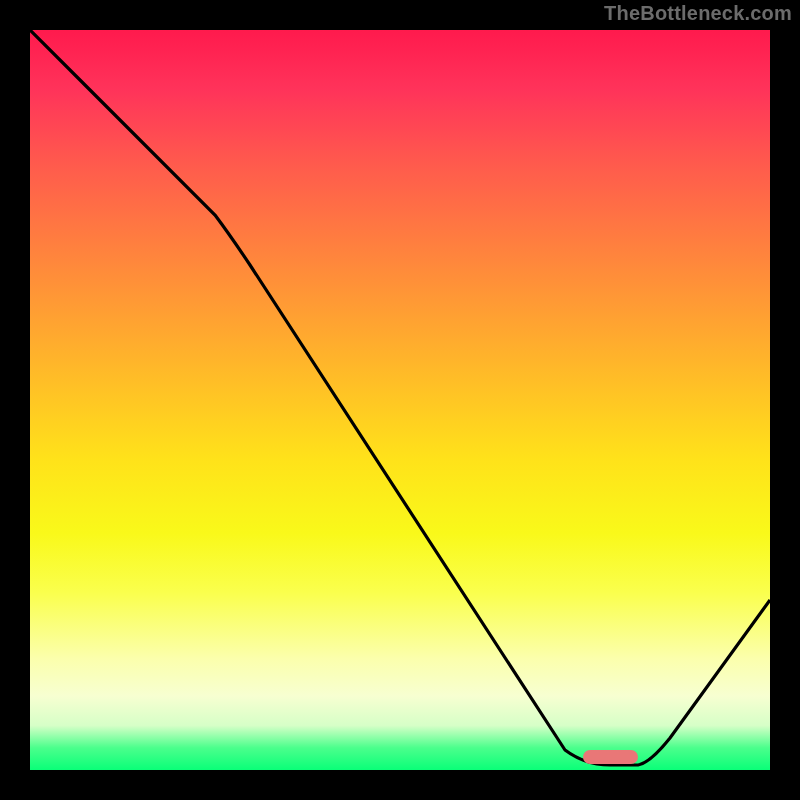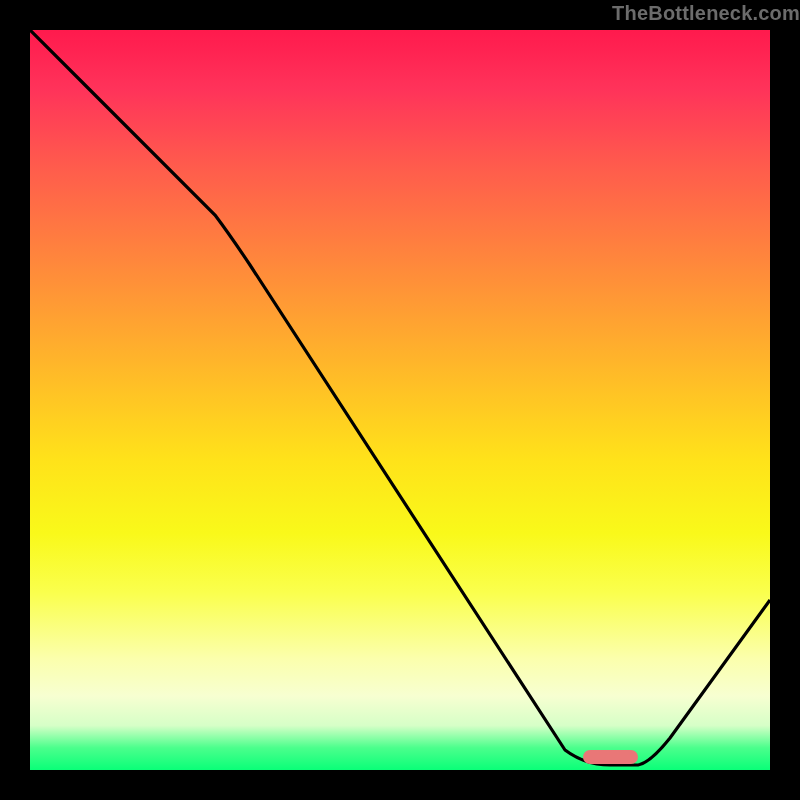--- a/index.html
+++ b/index.html
@@ -7,21 +7,21 @@
     padding: 0;
     background: #000;
     width: 800px;
     height: 800px;
     position: relative;
     font-family: Arial, Helvetica, sans-serif;
   }
   .watermark {
     position: absolute;
     top: 2px;
-    right: 0;
+    right: 8px;
     color: #6c6c6c;
     font-size: 20px;
     font-weight: bold;
     letter-spacing: 0.2px;
     z-index: 10;
   }
   .plot-area {
     position: absolute;
     left: 30px;
     top: 30px;

